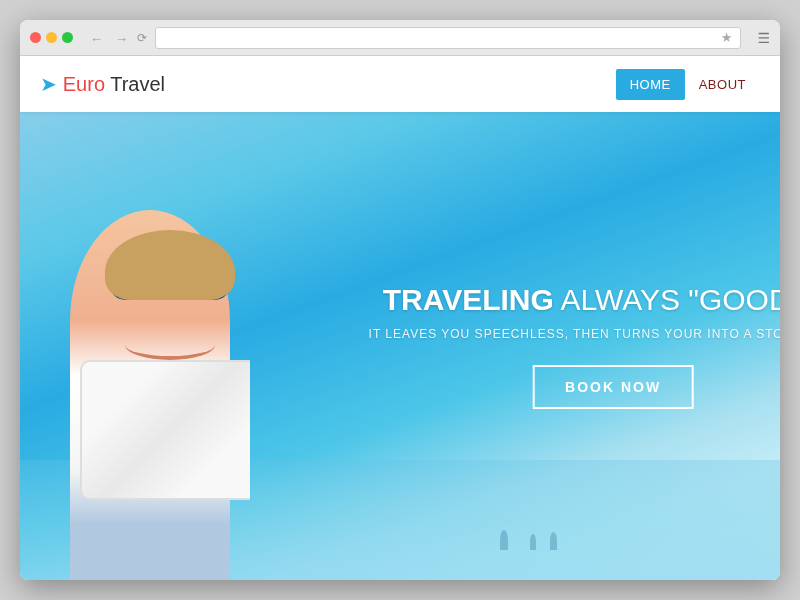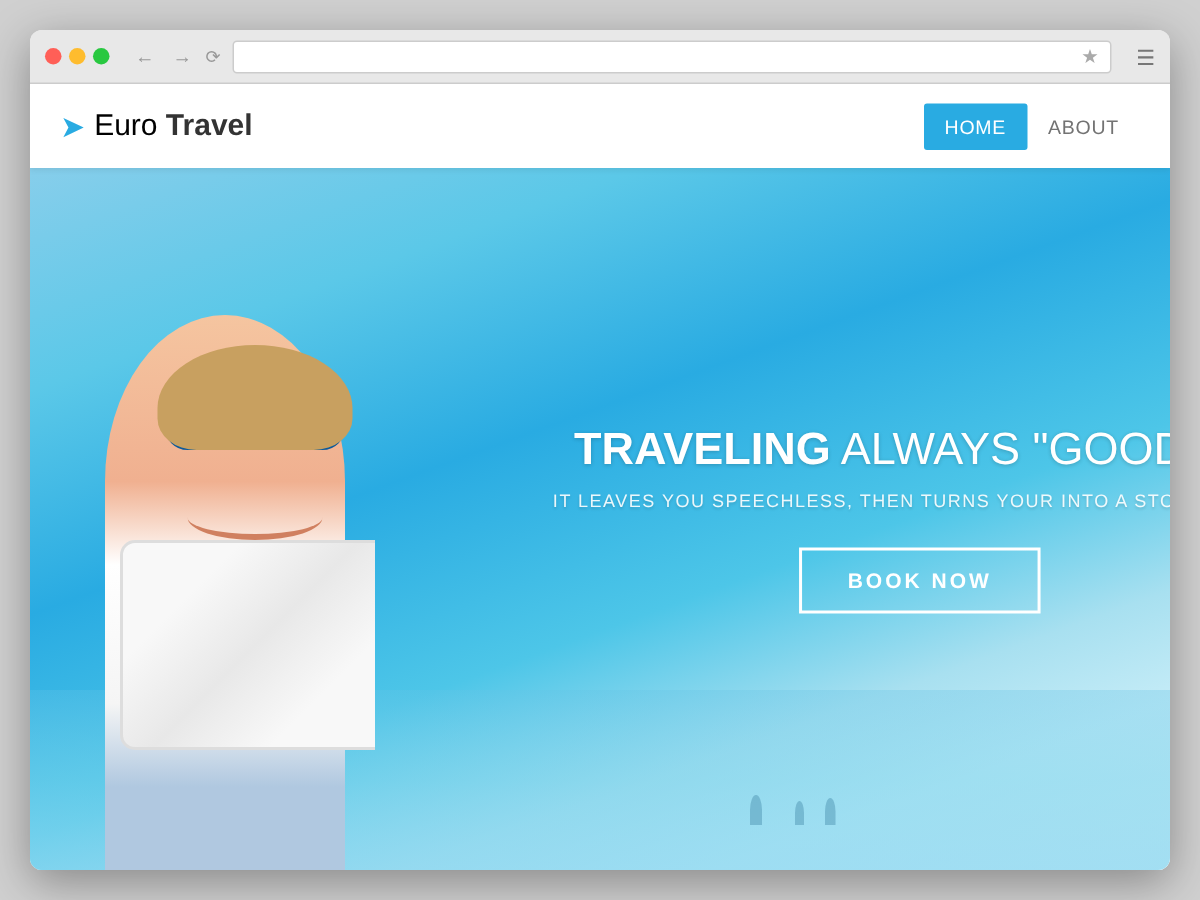--- a/index.html
+++ b/index.html
@@ -134,39 +134,39 @@
       color: #29abe2;
       font-size: 20px;
     }
 
     .logo-text {
       font-size: 20px;
       color: #333;
     }
 
     .logo-text .logo-euro {
-      color: #000000;
+      color: #ef4444;
       font-weight: normal;
     }
 
     .logo-text .logo-travel {
-      font-weight: bold;
+      font-weight: normal;
       color: #333;
     }
 
     .site-nav {
       display: flex;
       align-items: flex-start;
       gap: 0;
     }
 
     .nav-item {
       padding: 8px 14px;
       font-size: 13px;
-      color: #737373;
+      color: #7f1d1d;
       cursor: pointer;
       text-transform: uppercase;
       letter-spacing: 0.5px;
     }
 
     .nav-item.active {
       background: #29abe2;
       color: white;
       border-radius: 2px;
     }

